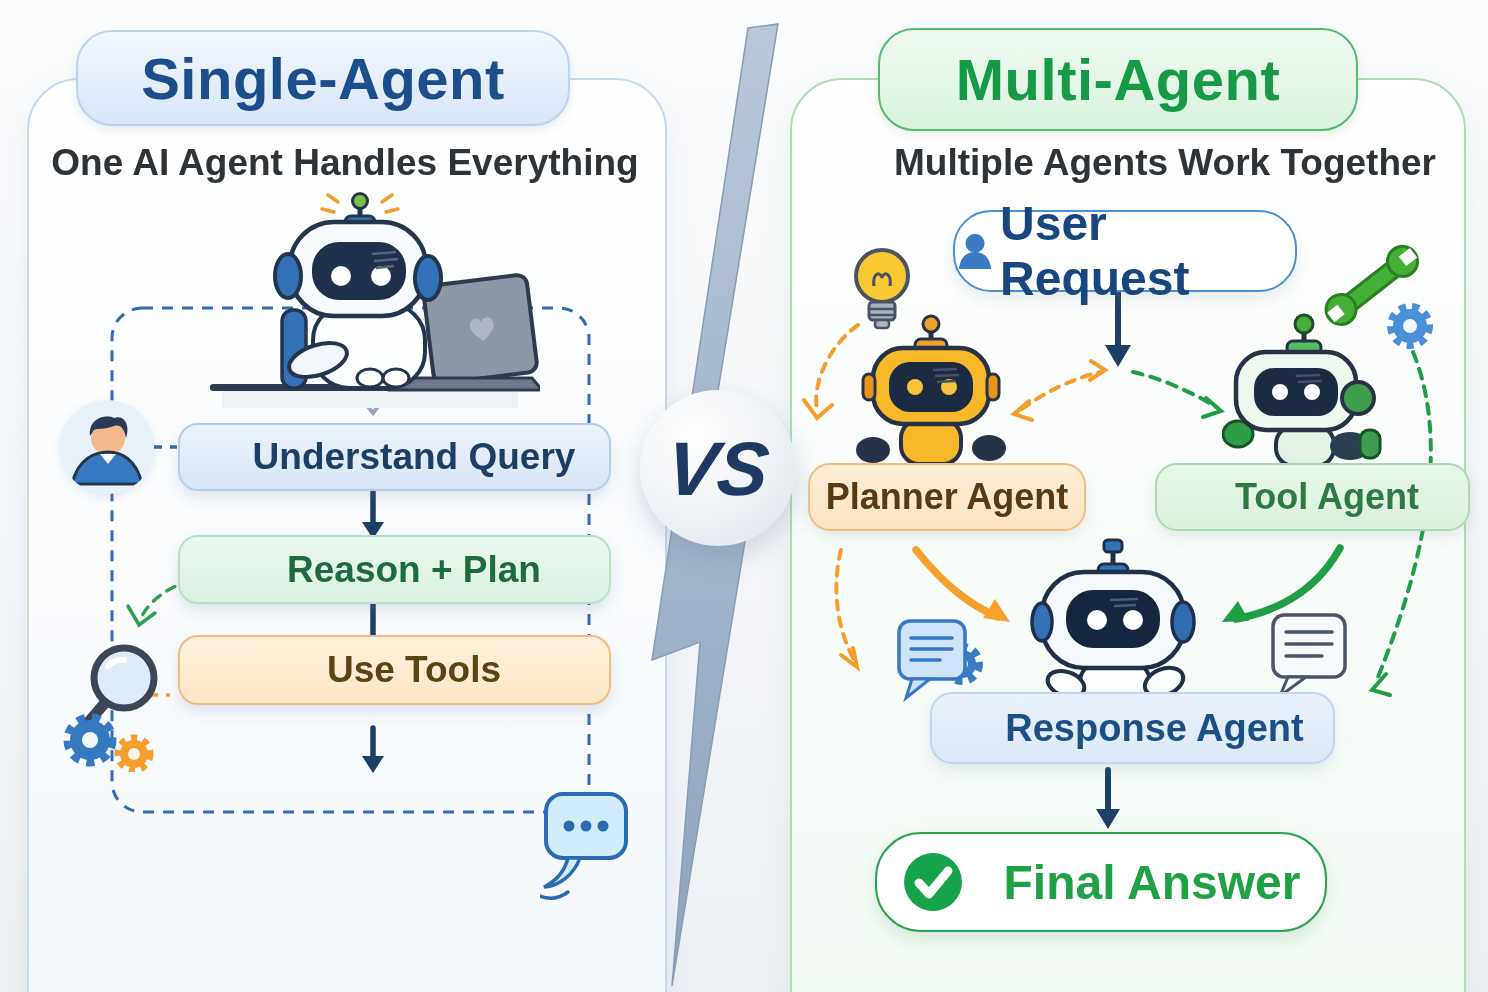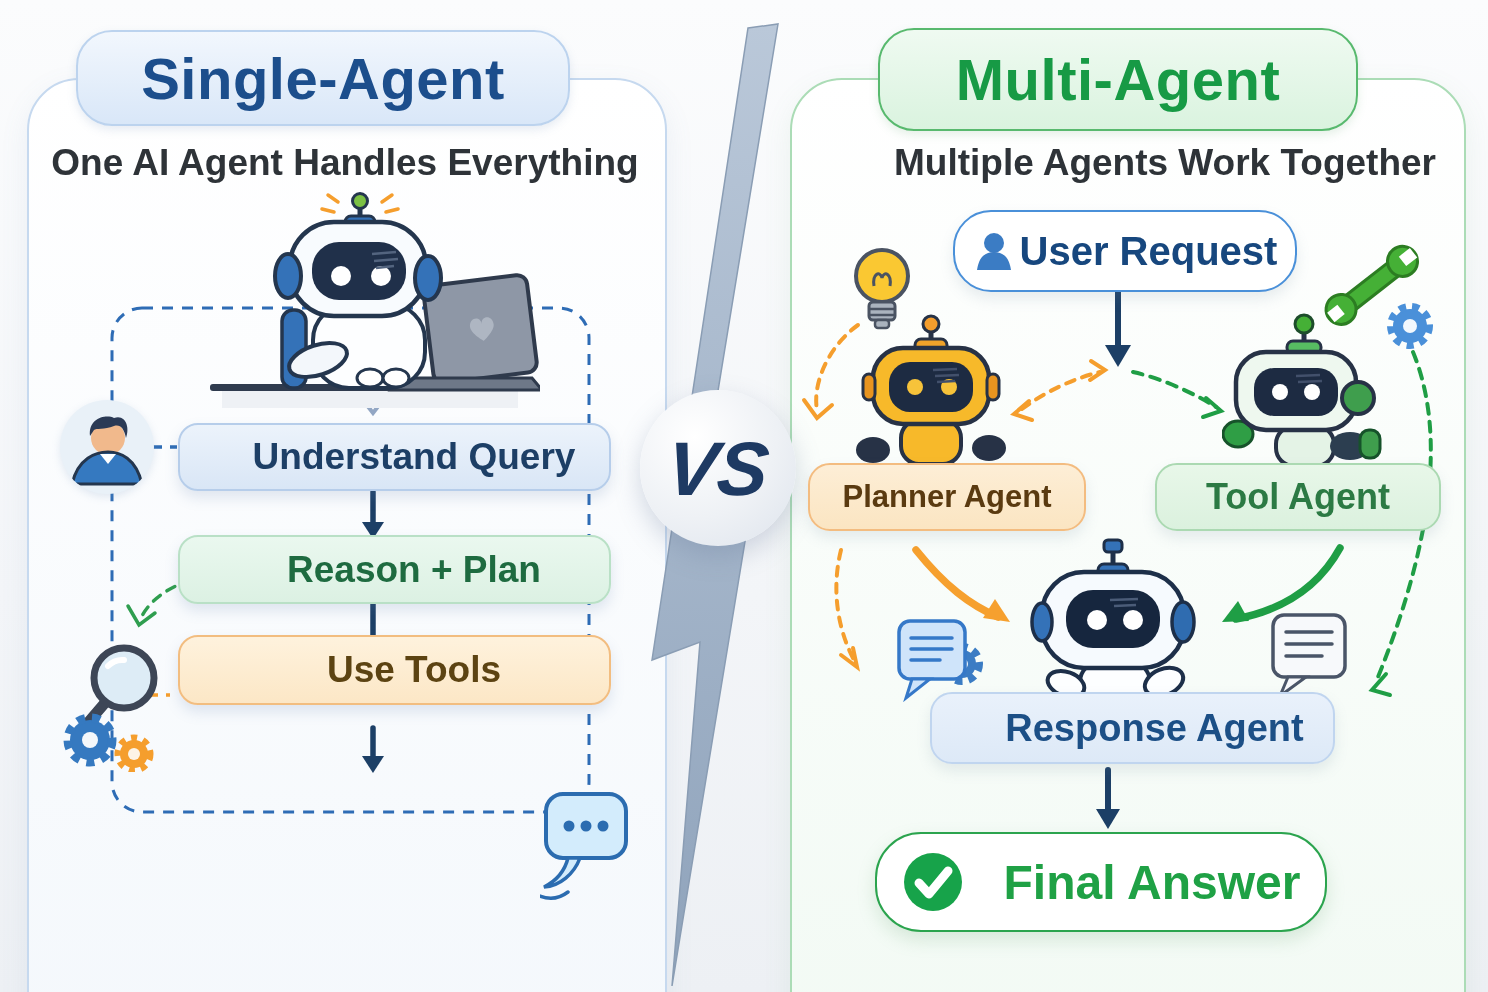--- a/index.html
+++ b/index.html
@@ -33,26 +33,26 @@
     justify-content:center;font-weight:bold;font-size:37px;border-radius:20px;
     border:2px solid;z-index:4;box-shadow:0 7px 14px rgba(100,130,170,.18);padding-left:39px;}
   .t-blue{background:linear-gradient(180deg,#ecf3fb,#d9e6f6);border-color:#b6cdea;color:#1d3f66;}
   .t-green{background:linear-gradient(180deg,#eaf8ef,#dcf1e3);border-color:#b9e0c6;color:#1e6b40;}
   .t-orange{background:linear-gradient(180deg,#fef2dd,#fce7c6);border-color:#f2bd80;color:#5c4312;}
   .t-lightblue{background:linear-gradient(180deg,#eaf4fc,#d9ebf9);border-color:#b3d4ed;color:#173f6b;}
   
   .agent-box{position:absolute;display:flex;align-items:center;justify-content:center;
     font-weight:bold;border-radius:22px;border:2px solid;z-index:4;
     box-shadow:0 7px 14px rgba(120,140,160,.16);}
-  .box-user{left:953px;top:210px;width:340px;height:78px;font-size:40px;color:#17477e;
-    background:#ffffff;border-color:#4a90d9;border-radius:38px;gap:5px;}
-  .box-planner{left:808px;top:463px;width:274px;height:64px;font-size:31px;color:#5a3a10;
+  .box-user{left:953px;top:210px;width:340px;height:78px;font-size:48px;color:#17477e;
+    background:#ffffff;border-color:#4a90d9;border-radius:38px;gap:5px;justify-content:space-between;}
+  .box-planner{left:808px;top:463px;width:274px;height:64px;font-size:36px;color:#5a3a10;
     background:linear-gradient(180deg,#fdeed6,#fbe5c2);border-color:#f3bc80;}
   .box-tool{left:1155px;top:463px;width:282px;height:64px;font-size:36px;color:#2c7a44;
-    background:linear-gradient(180deg,#e8f7e9,#dbf1de);border-color:#abd9b2;}
+    background:linear-gradient(180deg,#e8f7e9,#dbf1de);border-color:#abd9b2;padding-left:29px;}
   .box-response{left:930px;top:692px;width:357px;height:68px;font-size:38px;color:#1c4f86;
     background:linear-gradient(180deg,#e9f1fb,#dde9f7);border-color:#c0d5ef;padding-left:44px;}
   .box-final{left:875px;top:832px;width:448px;height:96px;font-size:48px;color:#1fa145;
     background:#ffffff;border-color:#2ba44e;border-radius:46px;gap:40px;
     box-shadow:0 8px 18px rgba(110,170,120,.22);}
   
   .vs-circle{left:640px;top:390px;width:156px;height:156px;border-radius:50%;z-index:4;
     background:radial-gradient(circle at 35% 30%, #ffffff 0%, #eef1f5 55%, #dde3ec 100%);
     box-shadow:0 10px 26px rgba(100,120,150,.28);display:flex;align-items:center;justify-content:center;}
   .vs-text{font-size:76px;font-weight:bold;font-style:italic;color:#1e3a63;transform:skewX(-6deg);}

